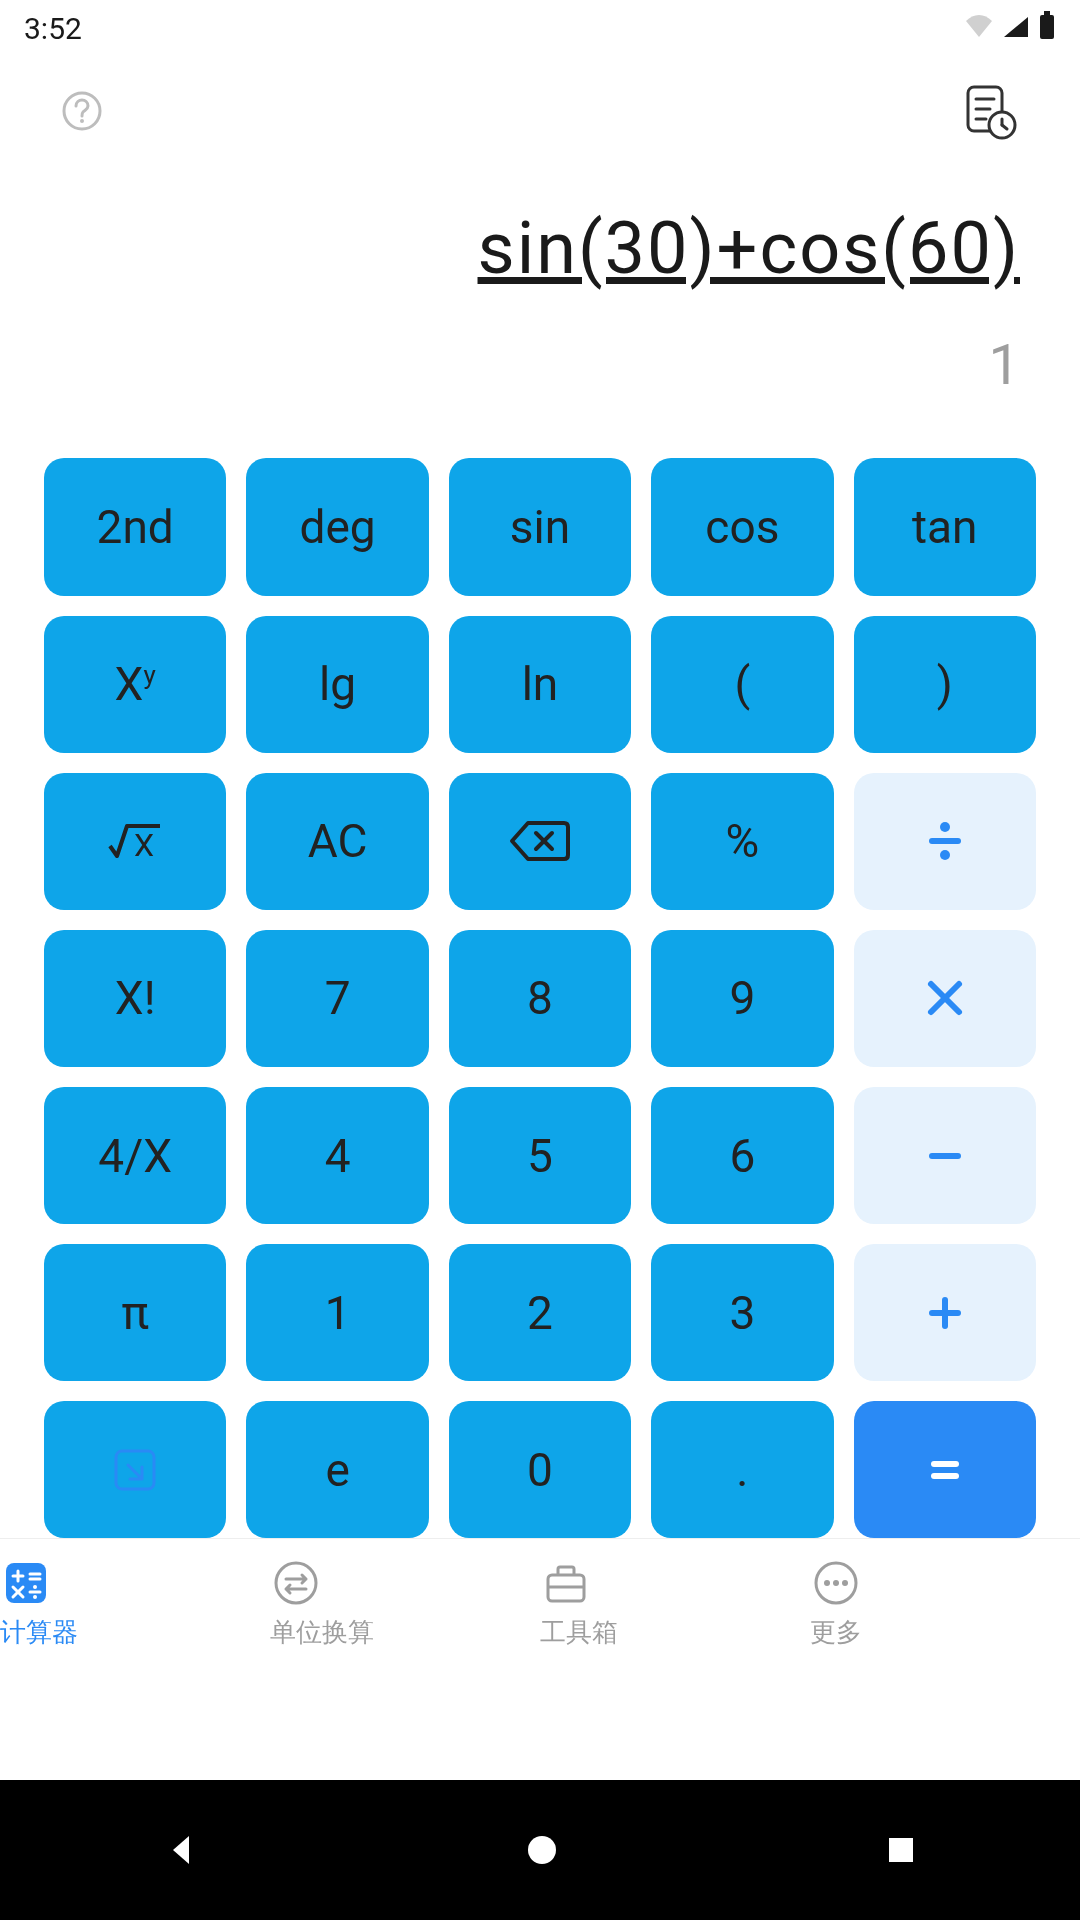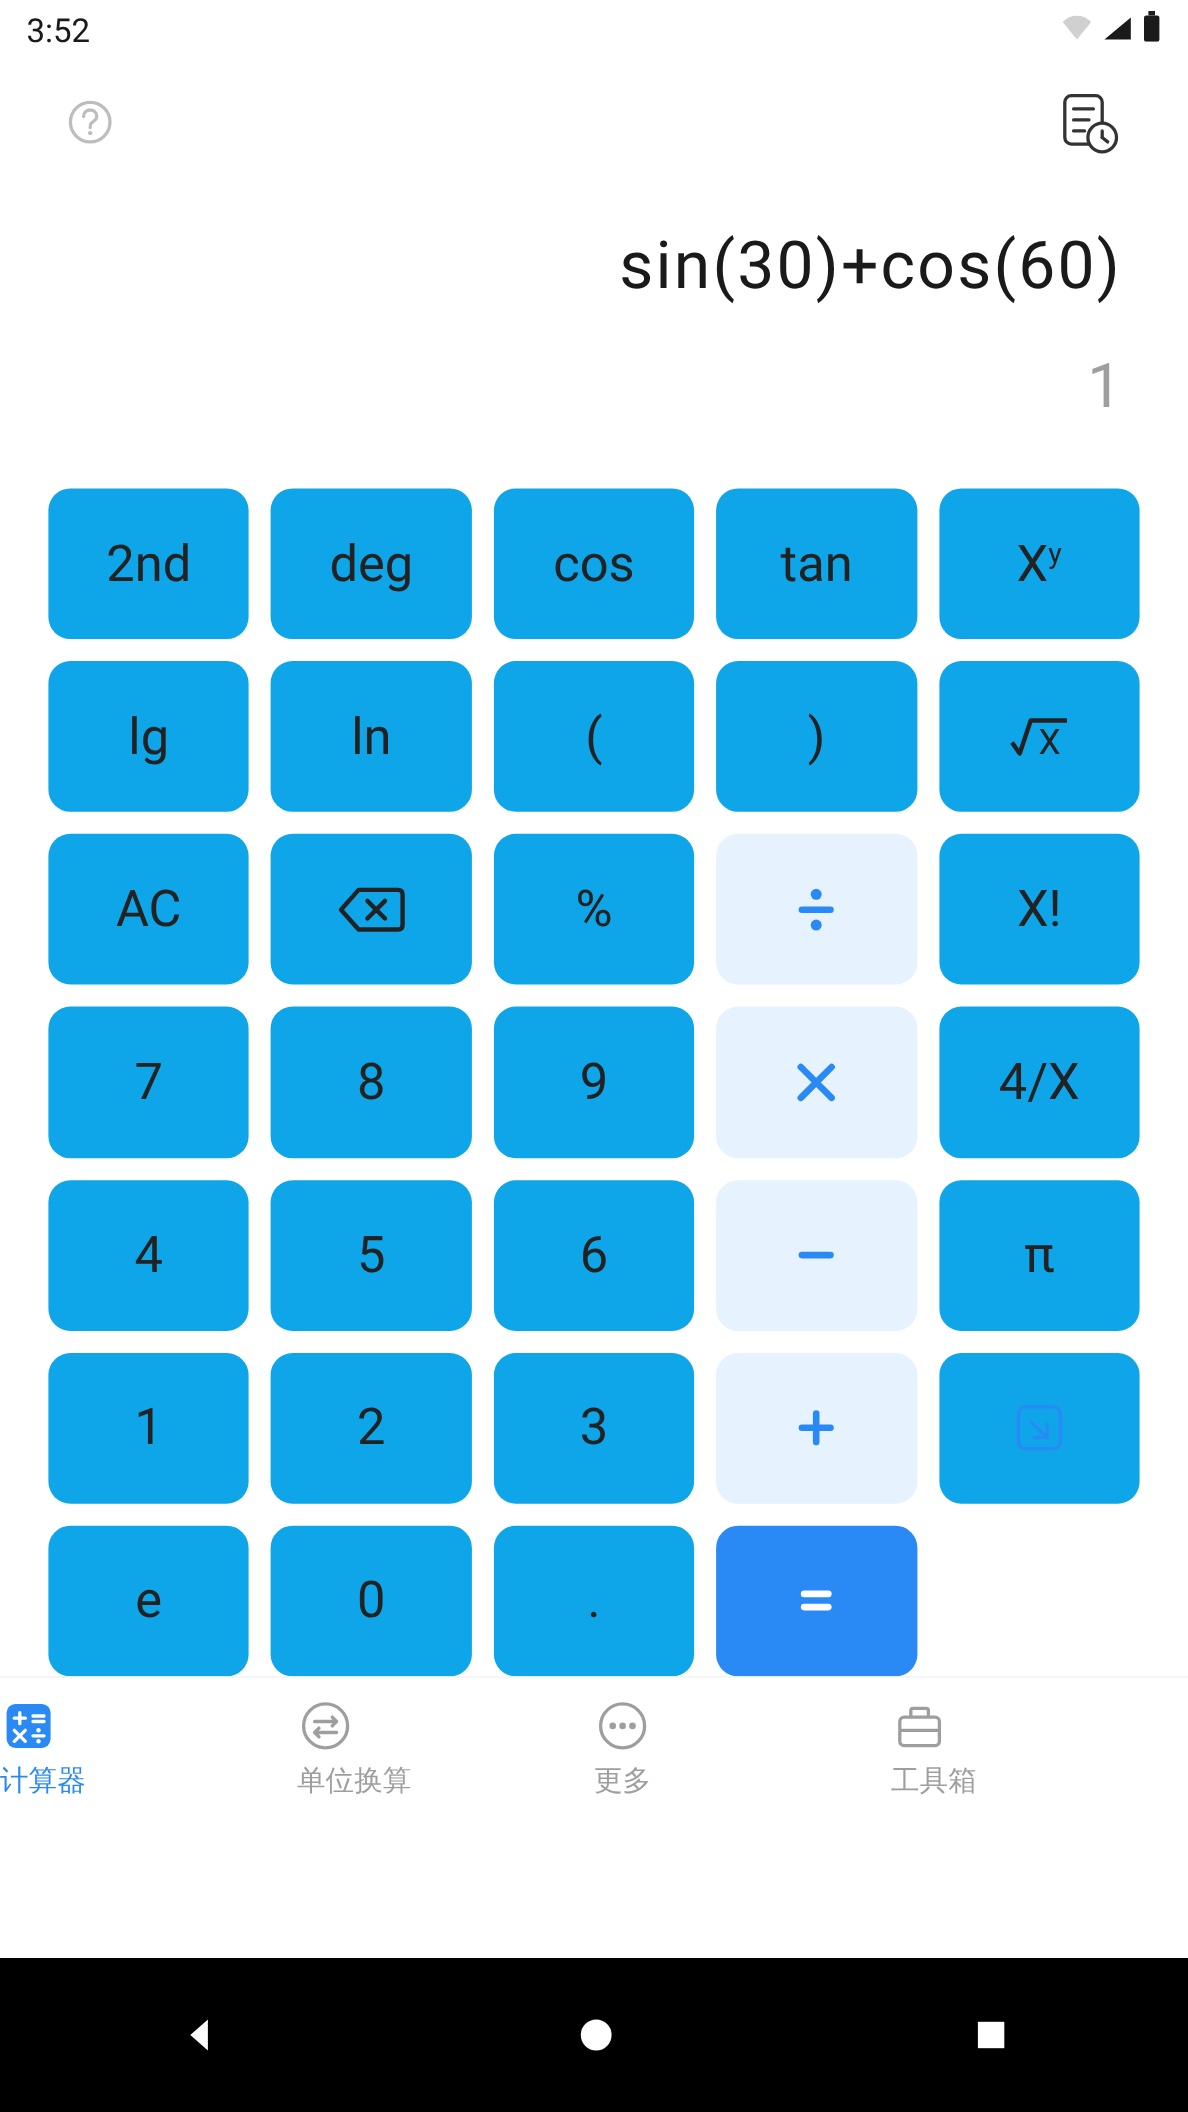--- a/index.html
+++ b/index.html
@@ -4,21 +4,21 @@
 <style>
 * { margin: 0; padding: 0; box-sizing: border-box; font-family: -apple-system, BlinkMacSystemFont, "Segoe UI", Roboto, sans-serif; }
 html, body { width: 1080px; height: 1920px; background: #000; }
 .screen { width: 1080px; height: 1920px; display: flex; flex-direction: column; background: #fff; }
 .status-bar { height: 56px; display: flex; align-items: center; justify-content: space-between; padding: 12px 24px; font-size: 30px; color: #1a1a1a; }
 .status-icons { display: flex; align-items: center; gap: 8px; }
 .app-area { flex: 1; display: flex; flex-direction: column; background: #fff; }
 .top-icons { height: 110px; display: flex; align-items: center; justify-content: space-between; padding: 0 60px 0 60px; }
 .help-icon svg, .history-icon svg { display:block; }
 .display-area { padding: 0 60px; text-align: right; }
-.expression { font-size: 60px; color: #1a1a1a; letter-spacing: 2px; line-height: 1.2; margin-top: 40px; }
+.expression { font-size: 72px; color: #1a1a1a; letter-spacing: 2px; line-height: 1.2; margin-top: 40px; text-decoration: underline; }
 .result { font-size: 56px; color: #9e9e9e; margin-top: 40px; }
 .keypad { margin-top: 60px; padding: 0 44px; display: grid; grid-template-columns: repeat(5, 1fr); grid-template-rows: repeat(7, 1fr); gap: 20px; height: 1080px; }
 .key { background: #0ea5e9; border-radius: 20px; display: flex; align-items: center; justify-content: center; font-size: 46px; color: #222; cursor: pointer; user-select: none; }
 .key.op-blue { background: #e6f2fd; color: #2a8af5; }
 .key.eq { background: #2a8af5; color: #fff; }
 .key svg { display:block; }
 .key .sup { font-size: 26px; vertical-align: super; }
 .bottom-nav { height: 130px; border-top: 1px solid #eee; display: flex; background: #fff; }
 .nav-item { flex: 1; display: flex; flex-direction: column; align-items: flex-start; justify-content: center; gap: 6px; color: #9e9e9e; font-size: 26px; }
 .nav-item.active { color: #2a8af5; }
@@ -78,20 +78,21 @@
 
     <div class="display-area">
       <div class="expression">sin(30)+cos(60)</div>
       <div class="result">1</div>
     </div>
 
     <div class="keypad">
 
       <div class="key">2nd</div>
       <div class="key">deg</div>
+      <div class="key">sin</div>
       <div class="key">cos</div>
       <div class="key">tan</div>
 
       <div class="key">
           <span>X<span class="sup">y</span></span>
         </div>
       <div class="key">lg</div>
       <div class="key">ln</div>
       <div class="key">(</div>
       <div class="key">)</div>
@@ -206,37 +207,37 @@
               <circle cx="26" cy="26" r="20" fill="none" stroke="#9e9e9e" stroke-width="3"></circle>
               <path d="M16 22 L36 22 M32 18 L36 22 L32 26" fill="none" stroke="#9e9e9e" stroke-width="3" stroke-linecap="round" stroke-linejoin="round"></path>
               <path d="M36 32 L16 32 M20 28 L16 32 L20 36" fill="none" stroke="#9e9e9e" stroke-width="3" stroke-linecap="round" stroke-linejoin="round"></path>
             </svg>
         </div>
         <span>单位换算</span>
       </div>
       <div class="nav-item">
         <div class="nav-icon">
           <svg width="52" height="52" viewBox="0 0 52 52">
+              <rect x="8" y="18" width="36" height="26" rx="4" fill="none" stroke="#9e9e9e" stroke-width="3"></rect>
+              <path d="M18 18 L18 12 Q18 10 20 10 L32 10 Q34 10 34 12 L34 18" fill="none" stroke="#9e9e9e" stroke-width="3"></path>
+              <line x1="8" y1="30" x2="44" y2="30" stroke="#9e9e9e" stroke-width="3"></line>
+            </svg>
+        </div>
+        <span>工具箱</span>
+      </div>
+      <div class="nav-item">
+        <div class="nav-icon">
+          <svg width="52" height="52" viewBox="0 0 52 52">
               <circle cx="26" cy="26" r="20" fill="none" stroke="#9e9e9e" stroke-width="3"></circle>
               <circle cx="17" cy="26" r="3" fill="#9e9e9e"></circle>
               <circle cx="26" cy="26" r="3" fill="#9e9e9e"></circle>
               <circle cx="35" cy="26" r="3" fill="#9e9e9e"></circle>
             </svg>
         </div>
         <span>更多</span>
-      </div>
-      <div class="nav-item">
-        <div class="nav-icon">
-          <svg width="52" height="52" viewBox="0 0 52 52">
-              <rect x="8" y="18" width="36" height="26" rx="4" fill="none" stroke="#9e9e9e" stroke-width="3"></rect>
-              <path d="M18 18 L18 12 Q18 10 20 10 L32 10 Q34 10 34 12 L34 18" fill="none" stroke="#9e9e9e" stroke-width="3"></path>
-              <line x1="8" y1="30" x2="44" y2="30" stroke="#9e9e9e" stroke-width="3"></line>
-            </svg>
-        </div>
-        <span>工具箱</span>
       </div>
     </div>
 
   </div>
 
   <div class="sys-nav">
     <span>
       <svg width="44" height="44" viewBox="0 0 44 44">
           <path d="M30 8 L14 22 L30 36 Z" fill="#fff"></path>
         </svg>

